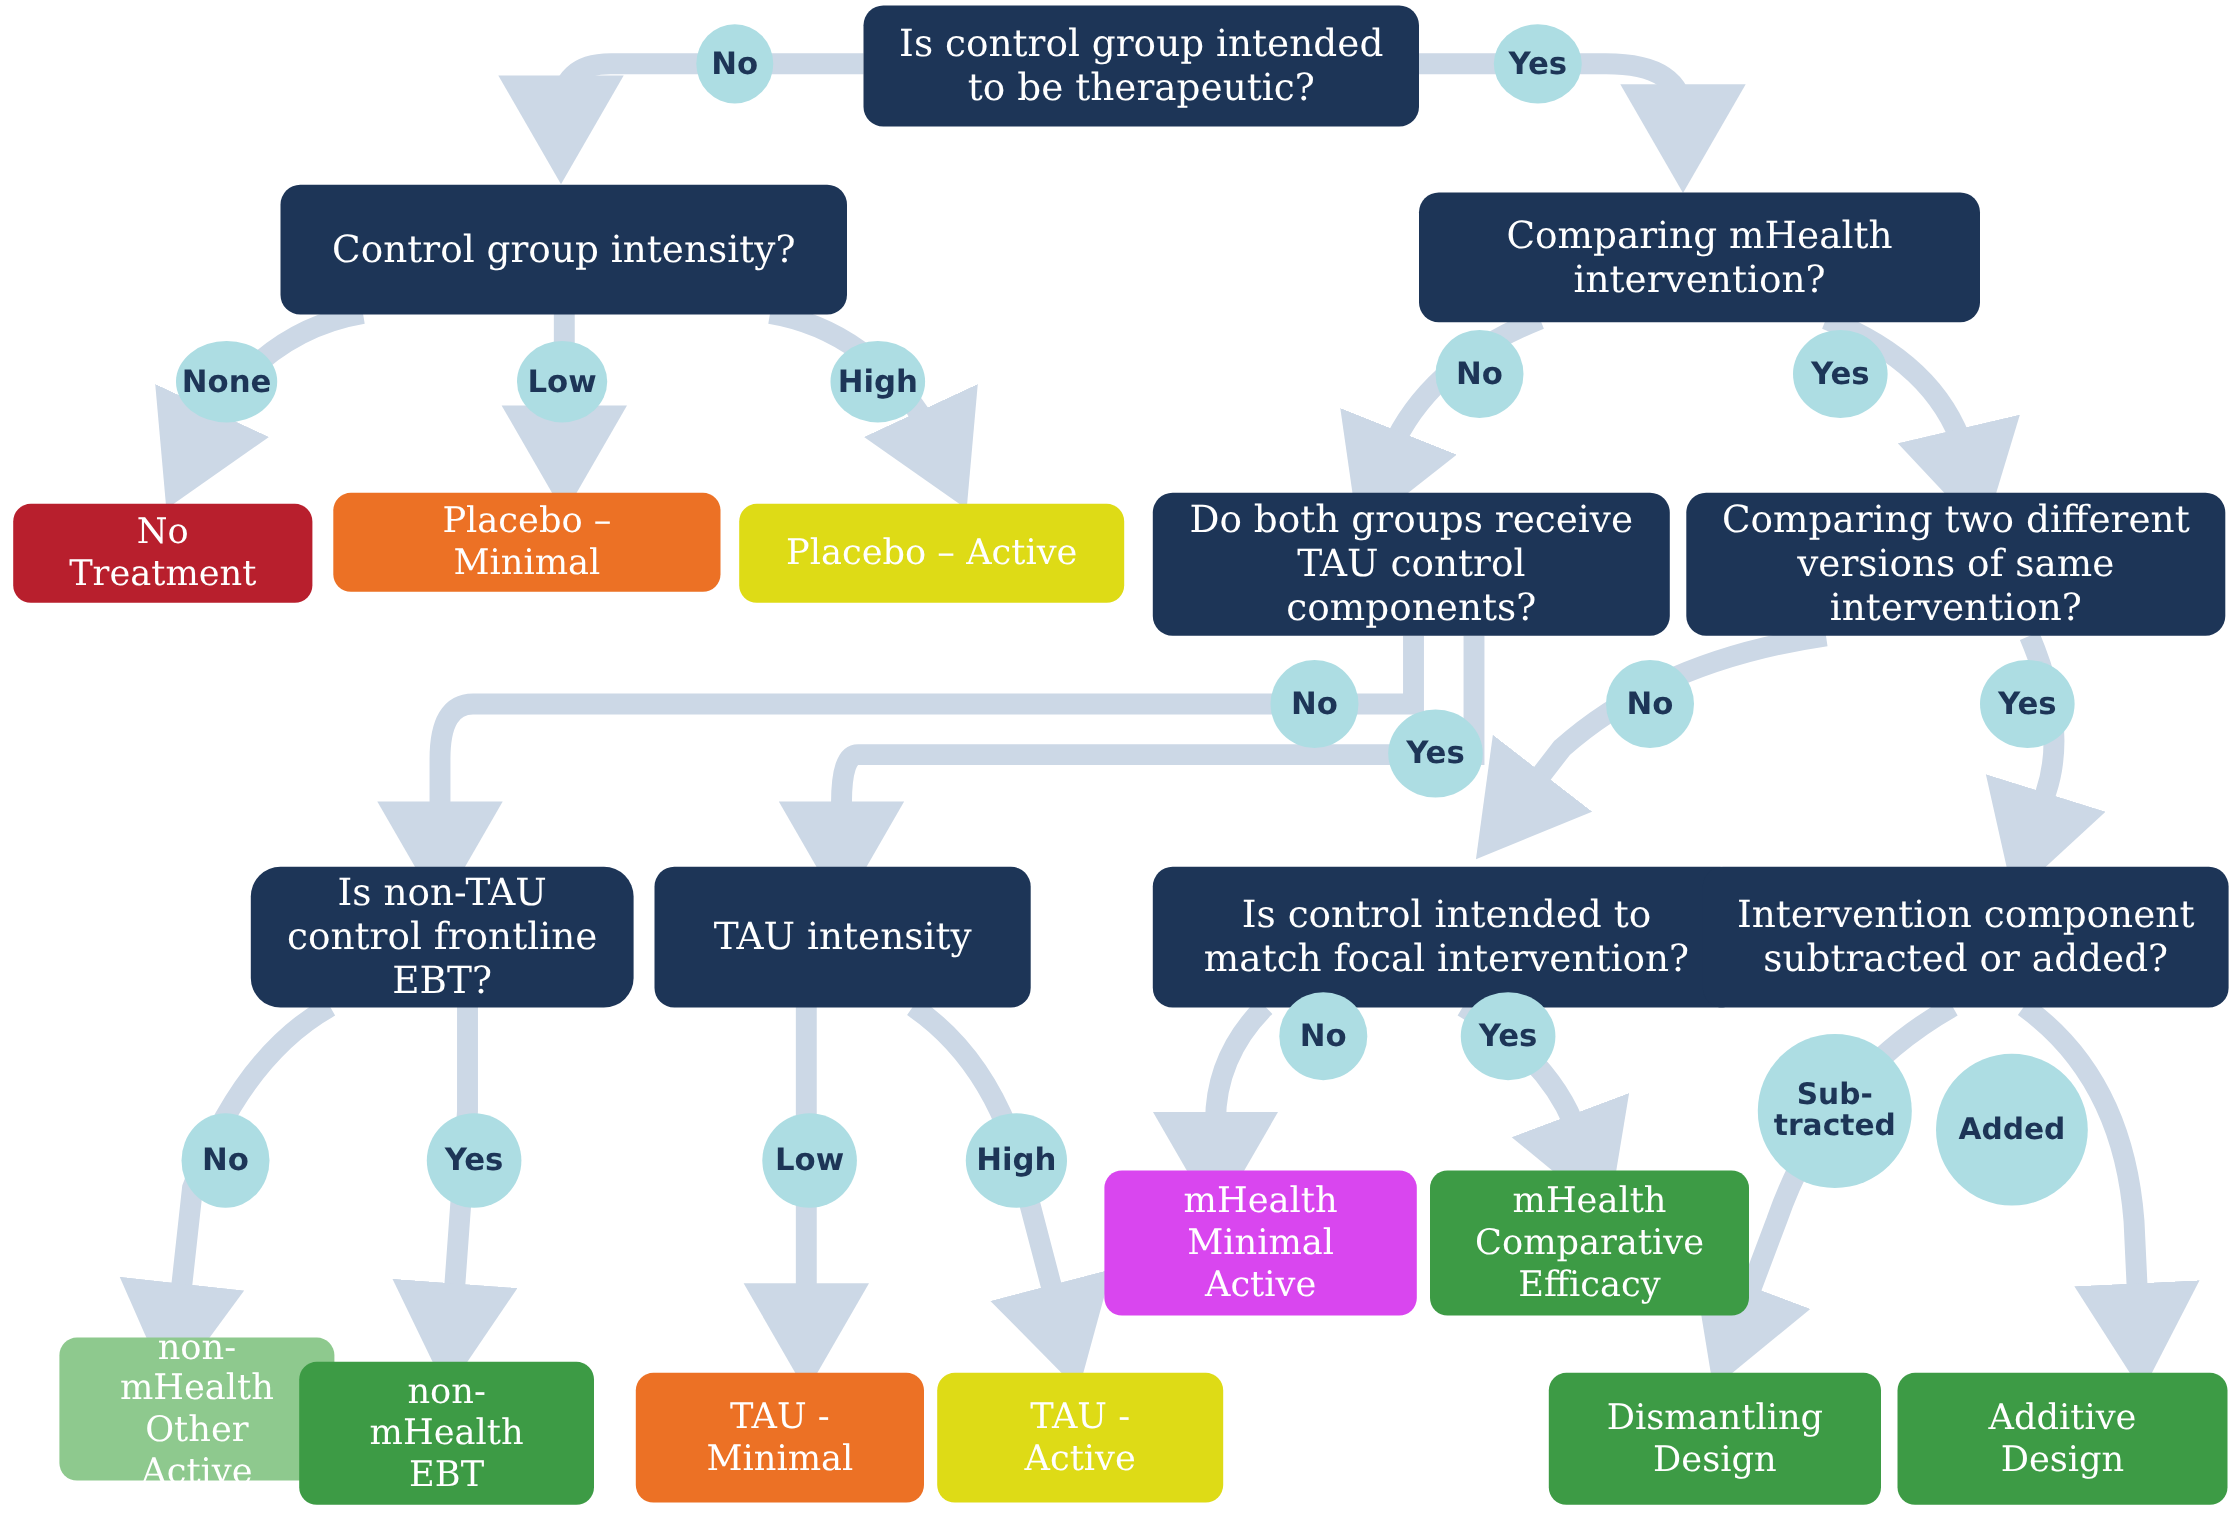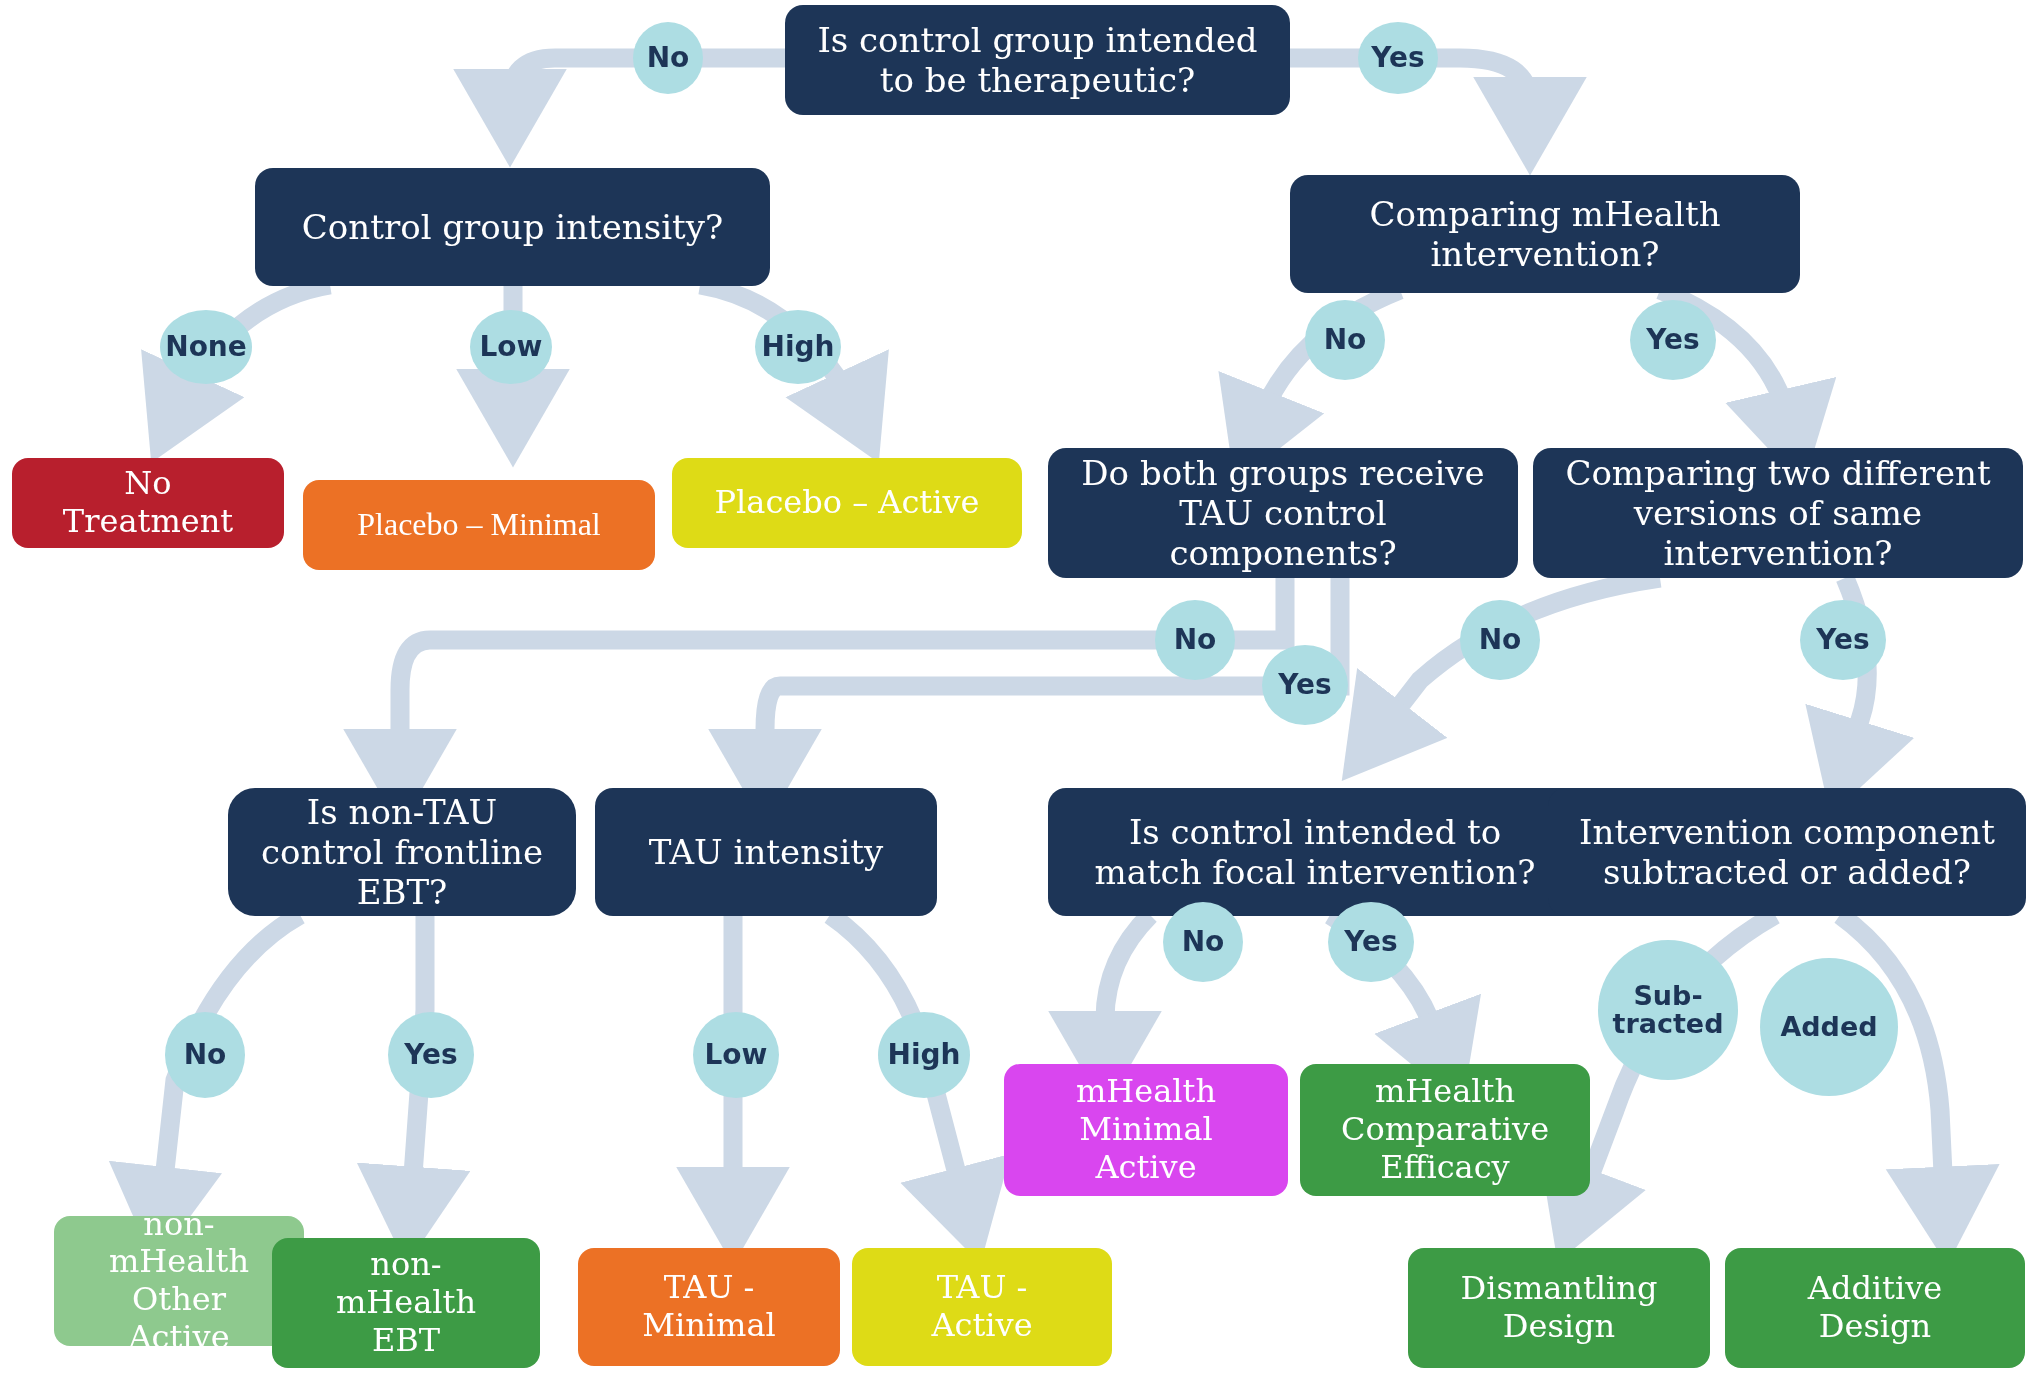--- a/index.html
+++ b/index.html
@@ -135,21 +135,21 @@
   <div class="label" style="left:470px; top:310px; width:82px; height:74px;">Low</div>
 
   <div class="label" style="left:755px; top:310px; width:86px; height:74px;">High</div>
 
   <div class="label" style="left:1305px; top:300px; width:80px; height:80px;">No</div>
 
   <div class="label" style="left:1630px; top:300px; width:86px; height:80px;">Yes</div>
 
   <div class="node terminal" style="left:12px; top:458px; width:272px; height:90px; background:#b81f2d;">No Treatment</div>
 
-  <div class="node terminal" style="left:303px; top:480px; width:352px; height:90px; background:#ec7125;font-family:Liberation Serif, serif;">Placebo – Minimal</div>
+  <div class="node terminal" style="left:303px; top:448px; width:352px; height:90px; background:#ec7125;">Placebo – Minimal</div>
 
   <div class="node terminal" style="left:672px; top:458px; width:350px; height:90px; background:#dedb16;">Placebo – Active</div>
 
   <div class="node decision" style="left:1048px; top:448px; width:470px; height:130px;">Do both groups receive TAU control components?</div>
 
   <div class="node decision" style="left:1533px; top:448px; width:490px; height:130px;">Comparing two different versions of same intervention?</div>
 
   <div class="label" style="left:1155px; top:600px; width:80px; height:80px;">No</div>
 
   <div class="label" style="left:1262px; top:645px; width:86px; height:80px;">Yes</div>

